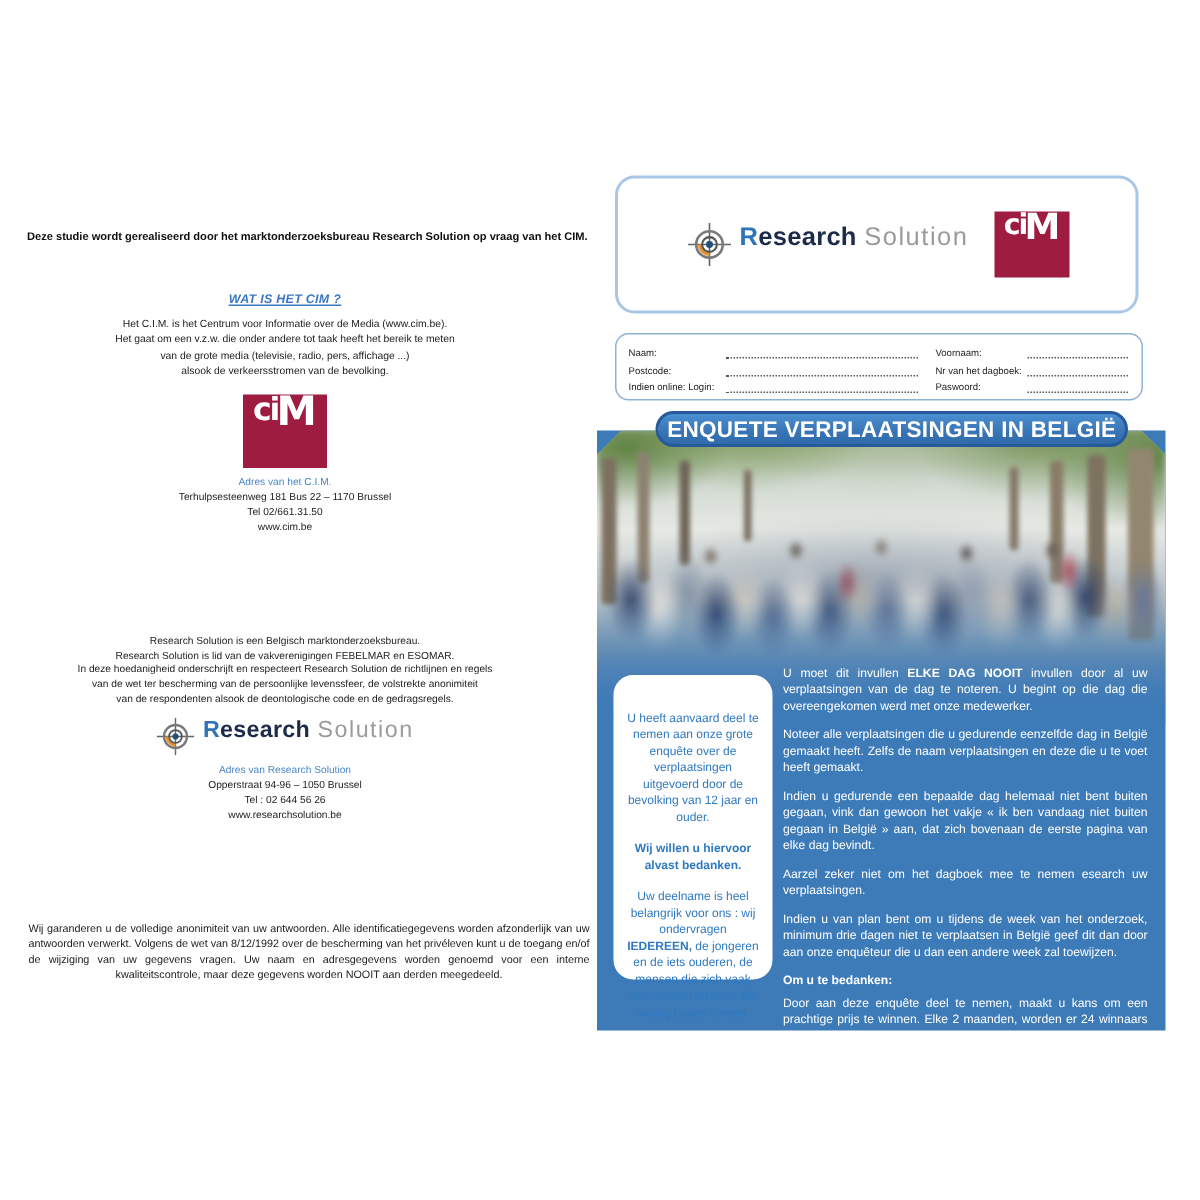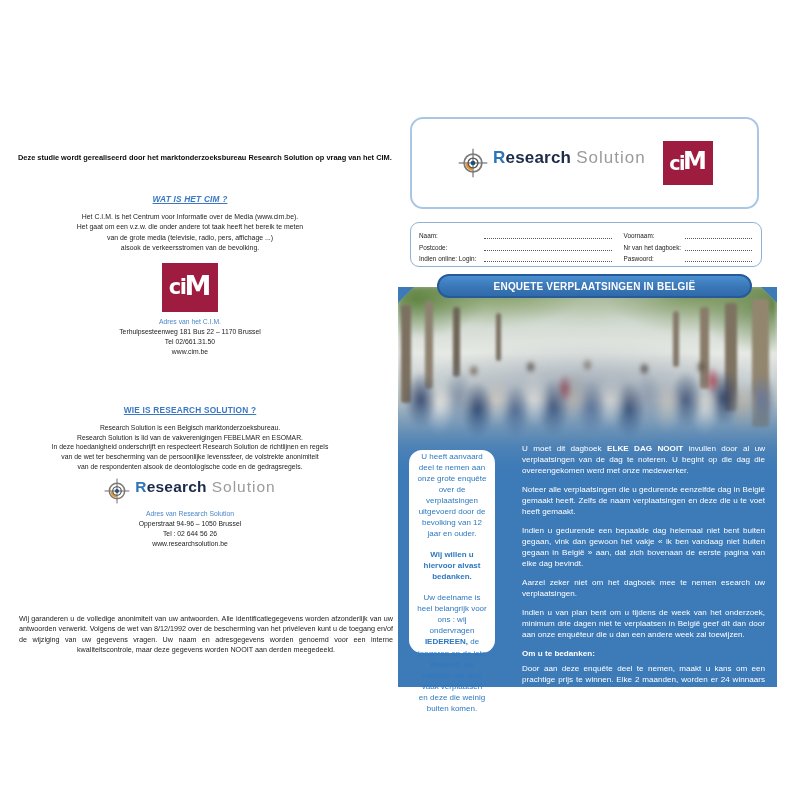--- a/index.html
+++ b/index.html
@@ -7,21 +7,21 @@
         font-family:"Liberation Sans", sans-serif;color:#111;}
   .pre{white-space:pre-line;}
   .abs{position:absolute;}
 
   
   #left-intro{left:18px;top:153px;width:378px;font-size:7.4px;font-weight:700;line-height:1.35;color:#0d0d0d;}
   .blue-heading{width:352px;left:14px;text-align:center;font-size:8.3px;font-weight:700;
                 color:#3a77c5;text-decoration:underline;letter-spacing:.2px;}
   #cim-heading{top:194px;font-style:italic;}
   #cim-body{left:14px;top:212px;width:352px;text-align:center;font-size:6.9px;line-height:1.5;color:#1c1c1c;}
-  .cim-logo{background:#9e1c40;color:#fff;display:flex;align-items:center;justify-content:center;
+  .cim-logo{background:#9e1c40;color:#fff;display:flex;align-items:flex-start;justify-content:center;
             font-weight:700;font-family:"DejaVu Sans", sans-serif;line-height:1;}
   #cim-logo-left{left:162px;top:263px;width:56px;height:49px;}
   .cim-ci{font-size:21px;letter-spacing:-1.5px;}
   .cim-m{font-size:27px;margin-left:-1px;transform:translateY(-2px);}
   .addr{left:14px;width:352px;text-align:center;font-size:6.8px;line-height:1.45;color:#1c1c1c;}
   .addr .lbl{color:#4a86c8;}
   #cim-addr{top:317px;}
   #rs-heading{top:405px;}
   #rs-body{left:4px;top:423px;width:372px;text-align:center;font-size:6.8px;line-height:1.42;color:#1c1c1c;}
   #rs-logo-left{left:14px;top:478px;width:352px;display:flex;justify-content:center;}
@@ -50,21 +50,21 @@
             border-radius:9px;display:grid;grid-template-columns:1.5fr 1fr;column-gap:12px;
             padding:5px 9px 4px 8px;box-sizing:border-box;align-content:space-between;}
   .field{display:flex;align-items:flex-end;font-size:6.4px;color:#222;height:11px;}
   .field .lbl{white-space:nowrap;}
   .field.c1 .lbl{min-width:62px;}
   .field.c2 .lbl{min-width:58px;}
   .field .dots{flex:1;border-bottom:1px dotted #555;height:7px;margin-left:3px;}
 
   #banner{left:437px;top:274px;width:315px;height:24px;border:2px solid #275a9b;border-radius:13px;
           background:linear-gradient(180deg,#4a8fd0 0%,#3974b4 60%,#2f6aab 100%);
-          color:#fff;font-weight:700;font-size:10px;letter-spacing:.2px;
+          color:#fff;font-weight:700;font-size:15px;letter-spacing:.2px;
           display:flex;align-items:center;justify-content:center;z-index:6;box-sizing:border-box;}
 
   #poster{left:398px;top:287px;width:379px;height:400px;background:#3c7ab8;z-index:1;}
   #photo{position:absolute;left:0;top:0;width:379px;height:195px;
          clip-path:polygon(0 16px,16px 0,363px 0,379px 16px,379px 195px,0 195px);}
   .ph{position:absolute;inset:0;}
   .ph-base{background:linear-gradient(180deg,#9fb292 0%,#cfd8cf 16%,#e6e9e4 34%,#bcc5ca 55%,#8da2b2 76%,#5d87b0 92%,#3c7ab8 100%);}
   .ph-foliage{background:
     radial-gradient(100px 55px at 5% 6%, rgba(92,128,60,.95), transparent 70%),
     radial-gradient(130px 58px at 26% 0%, rgba(122,152,82,.85), transparent 70%),
@@ -105,22 +105,22 @@
     radial-gradient(24px 42px at 66% 57%, #9aa6b6, transparent 62%),
     radial-gradient(24px 44px at 71% 62%, #d2ccc0, transparent 62%),
     radial-gradient(26px 46px at 76% 58%, #44577b, transparent 62%),
     radial-gradient(24px 42px at 81% 63%, #e5e2d8, transparent 62%),
     radial-gradient(26px 46px at 86% 57%, #2e3f63, transparent 62%),
     radial-gradient(24px 42px at 91% 62%, #b8b2a4, transparent 62%),
     radial-gradient(24px 44px at 96% 58%, #66789a, transparent 62%);
     filter:blur(2.3px);}
   .ph-fade{background:linear-gradient(180deg, rgba(60,122,184,0) 58%, rgba(60,122,184,.72) 82%, #3c7ab8 97%);}
 
-  #intro-box{position:absolute;left:11px;top:163px;width:86px;height:203px;background:#fff;
-             border-radius:13px;box-sizing:border-box;padding:1px 8px;z-index:4;
+  #intro-box{position:absolute;left:11px;top:163px;width:106px;height:203px;background:#fff;
+             border-radius:13px;box-sizing:border-box;padding:23px 8px;z-index:4;
              color:#2e79c1;font-size:8px;line-height:1.38;text-align:center;font-weight:400;}
   #intro-box p{margin:0 0 10px;}
   #intro-box .b{font-weight:700;}
 
   #info-text{position:absolute;left:124px;top:156px;width:243px;color:#fff;font-size:8.1px;
              line-height:1.36;text-align:justify;z-index:3;}
   #info-text p{margin:0 0 8px;}
   #info-text .b{font-weight:700;}
   #info-text .hd{font-weight:700;margin-bottom:4px;}
 </style>
@@ -143,21 +143,20 @@
       <span class="cim-m">M</span>
   </div>
 
   <div class="abs addr" id="cim-addr">
     <div class="lbl">Adres van het C.I.M.</div>
     <div>Terhulpsesteenweg 181 Bus 22 – 1170 Brussel</div>
     <div>Tel  02/661.31.50</div>
     <div>www.cim.be</div>
   </div>
 
-  <div class="abs blue-heading" id="rs-heading">WIE IS RESEARCH SOLUTION ?</div>
 
   <div class="abs pre" id="rs-body">Research Solution is een Belgisch marktonderzoeksbureau.
 Research Solution is lid van de vakverenigingen  FEBELMAR en ESOMAR.
 In deze hoedanigheid onderschrijft en respecteert Research Solution de richtlijnen en regels
 van de wet ter bescherming van de persoonlijke levenssfeer, de volstrekte anonimiteit
 van de respondenten alsook de deontologische code en de gedragsregels.</div>
 
   <div class="abs" id="rs-logo-left">
     <span class="rs-logo">
       <svg viewBox="0 0 44 44">
@@ -246,21 +245,21 @@
       <div class="ph ph-fade"></div>
     </div>
 
     <div id="intro-box">
       <p>U heeft aanvaard deel te nemen aan onze grote enquête over de verplaatsingen uitgevoerd door de bevolking van 12 jaar en ouder.</p>
       <p class="b">Wij willen u hiervoor alvast bedanken.</p>
       <p><span>Uw deelname is heel belangrijk voor ons : wij ondervragen </span><span class="b">IEDEREEN,</span><span> de jongeren en de iets ouderen, de mensen die zich vaak verplaatsen en deze die weinig buiten komen.</span></p>
     </div>
 
     <div id="info-text">
-      <p><span>U moet dit dagboek </span><span class="b">ELKE DAG NOOIT</span><span> invullen door al uw verplaatsingen van de dag te noteren. U begint op die dag die overeengekomen werd met onze medewerker.</span></p>
+      <p><span>U moet dit invullen </span><span class="b">ELKE DAG NOOIT</span><span> invullen door al uw verplaatsingen van de dag te noteren. U begint op die dag die overeengekomen werd met onze medewerker.</span></p>
       <p>Noteer alle verplaatsingen die u gedurende eenzelfde dag in België gemaakt heeft. Zelfs de naam verplaatsingen en deze die u te voet heeft gemaakt.</p>
       <p>Indien u gedurende een bepaalde dag helemaal niet bent buiten gegaan, vink dan gewoon het vakje « ik ben vandaag niet buiten gegaan in België » aan, dat zich bovenaan de eerste pagina van elke dag bevindt.</p>
       <p>Aarzel zeker niet om het dagboek mee te nemen esearch uw verplaatsingen.</p>
       <p>Indien u van plan bent om u tijdens de week van het onderzoek, minimum drie dagen niet te verplaatsen in België geef dit dan door aan onze enquêteur die u dan een andere week zal toewijzen.</p>
       <p class="hd">Om u te bedanken:</p>
       <p>Door aan deze enquête deel te nemen, maakt u kans om een prachtige prijs te winnen. Elke 2 maanden, worden er 24 winnaars bij trekking bepaald. Zij krijgen een cadeaubon die varieert tussen 20 € en 250 €.</p>
     </div>
   </div>
 
 </div>

